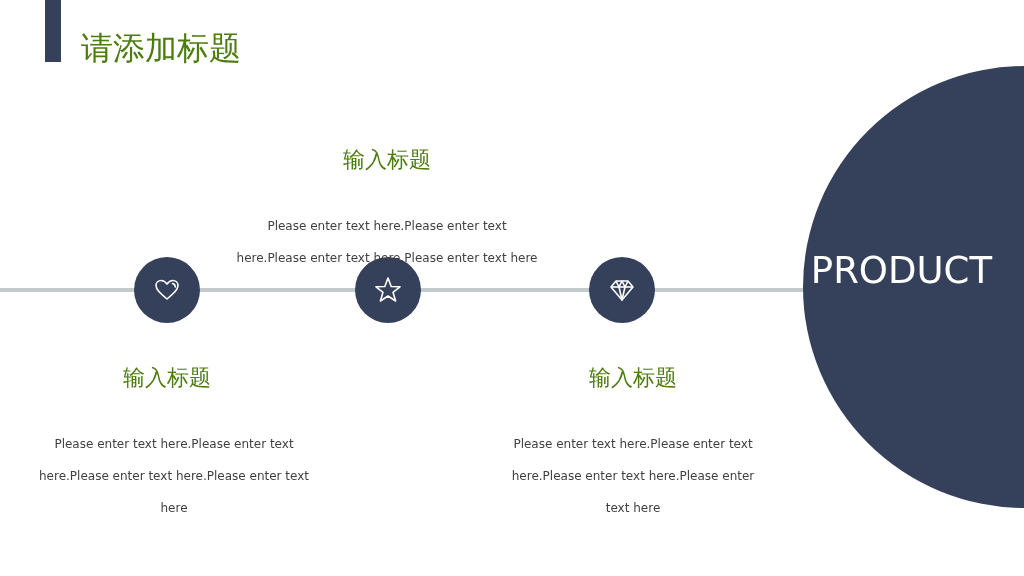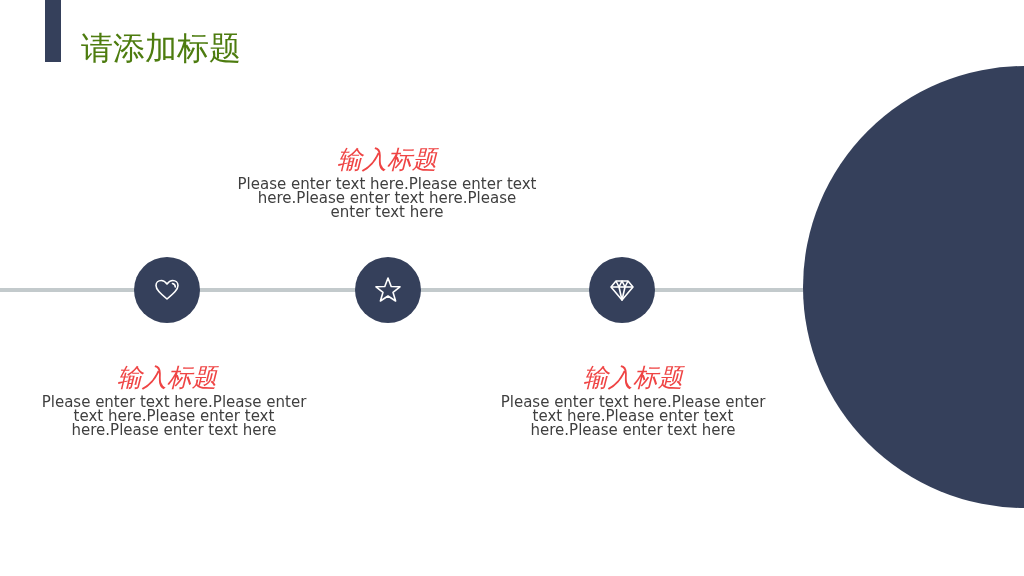--- a/index.html
+++ b/index.html
@@ -18,22 +18,22 @@
     .node svg { width: 30px; height: 30px; }
     .big-circle {
       position: absolute; left: 803px; top: 66px; width: 444px; height: 442px;
       border-radius: 50%; background: #35405b;
     }
     .big-text {
       position: absolute; left: 806px; top: 248px; width: 186px;
       color: #ffffff; font-size: 37px; line-height: 45px; text-align: right;
     }
     .block { position: absolute; text-align: center; color: #444; }
-    .block .h { font-size: 25px; color: #ef4444; line-height: 34px; font-style: italic; }
-    .block .p { font-size: 15px; line-height: 14px; color: #3f3f3f; }
+    .block .h { font-size: 22px; color: #4d7c0f; line-height: 34px; }
+    .block .p { font-size: 12px; line-height: 32px; color: #3f3f3f; margin-top: 33px; }
   </style>
 </head>
 <body>
 
 <div class="accent-bar"></div>
 <div class="page-title">请添加标题</div>
 
 <div class="timeline"></div>
 
 <div class="node" style="left:134px; top:257px;">
@@ -68,13 +68,14 @@
   <div class="p">Please enter text here.Please enter text here.Please enter text here.Please enter text here</div>
 </div>
 
 <div class="block" style="left:500px; top:361px; width:266px;">
   <div class="h">输入标题</div>
   <div class="p">Please enter text here.Please enter text here.Please enter text here.Please enter text here</div>
 </div>
 
 <div class="big-circle"></div>
 <div class="big-text">
+  <div>PRODUCT</div>
 </div>
 
 </body></html>

